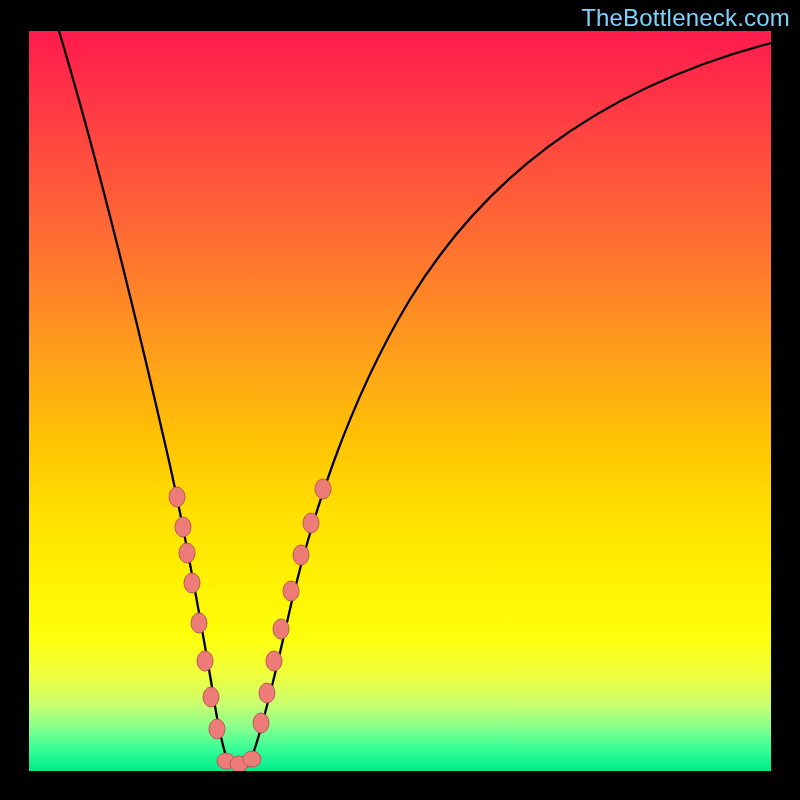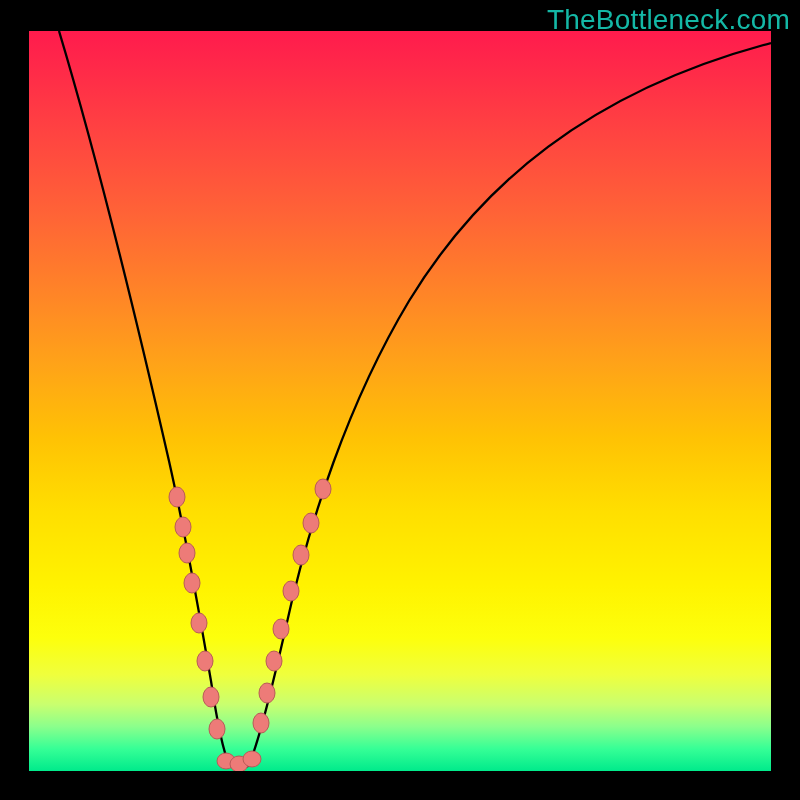--- a/index.html
+++ b/index.html
@@ -41,22 +41,22 @@
       #c9ff6f 91%,
       #8bff8c 94%,
       #36ff96 97%,
       #00ea8b 100%
     );
   }
   .watermark {
     position: absolute;
     top: 4px;
     right: 10px;
-    color: #14b8a6;
-    font-size: 28px;
+    color: #7dd3fc;
+    font-size: 24px;
     font-weight: 500;
     letter-spacing: 0.2px;
   }
   svg.curve {
     position: absolute;
     top: 0;
     left: 0;
   }
 </style>
 </head>

